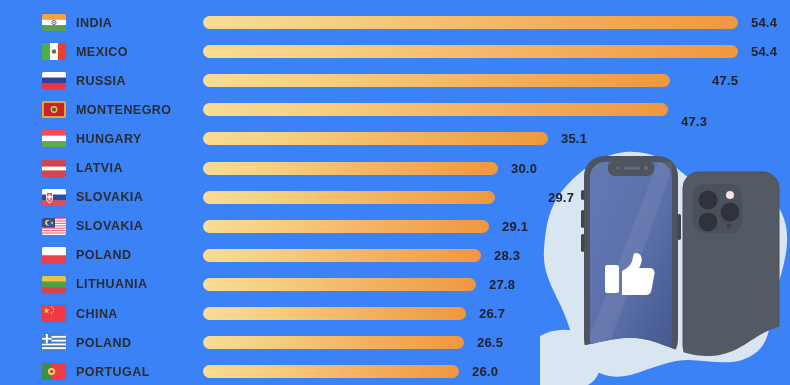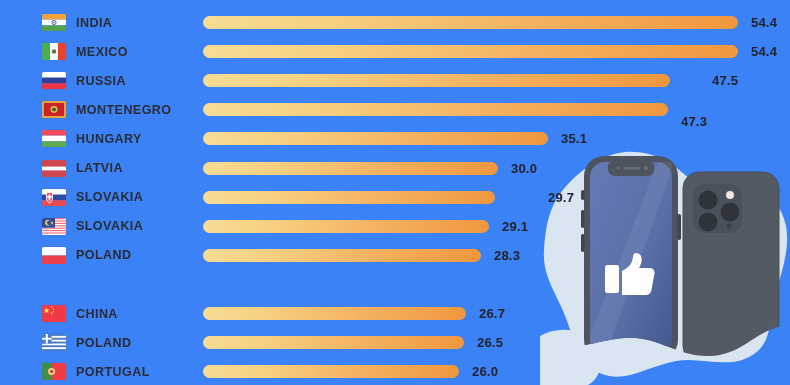--- a/index.html
+++ b/index.html
@@ -287,20 +287,34 @@
             <rect width="24" height="8.5" fill="#fff"></rect>
             <rect y="8.5" width="24" height="8.5" fill="#ee404c"></rect>
           </svg>
         </span>
         <span class="country">POLAND</span>
         <div class="bar-track" style="width: 278px;">
           <div class="bar" style="width: 278px;"></div>
         </div>
         <span class="value" style="left: 494px;">28.3</span>
       </div>
+      <div class="row" style="top: 269.9px;">
+        <span class="flag">
+          <svg viewBox="0 0 24 17">
+            <rect width="24" height="5.67" fill="#e8c53f"></rect>
+            <rect y="5.67" width="24" height="5.66" fill="#4f9e49"></rect>
+            <rect y="11.33" width="24" height="5.67" fill="#d9434a"></rect>
+          </svg>
+        </span>
+        <span class="country">LITHUANIA</span>
+        <div class="bar-track" style="width: 273px;">
+          <div class="bar" style="width: 273px;"></div>
+        </div>
+        <span class="value" style="left: 489px;">27.8</span>
+      </div>
       <div class="row" style="top: 299px;">
         <span class="flag">
           <svg viewBox="0 0 24 17">
             <rect width="24" height="17" fill="#ef3a46"></rect>
             <path d="M4.6,2.2 l0.8,2.3 l2.4,0 l-1.9,1.5 l0.7,2.3 l-2,-1.4 l-2,1.4 l0.7,-2.3 l-1.9,-1.5 l2.4,0 Z" fill="#f5d447"></path>
             <circle cx="9.6" cy="2.1" r="0.8" fill="#f5d447"></circle>
             <circle cx="11.4" cy="4.1" r="0.8" fill="#f5d447"></circle>
             <circle cx="11.3" cy="6.7" r="0.8" fill="#f5d447"></circle>
             <circle cx="9.4" cy="8.4" r="0.8" fill="#f5d447"></circle>
           </svg>

